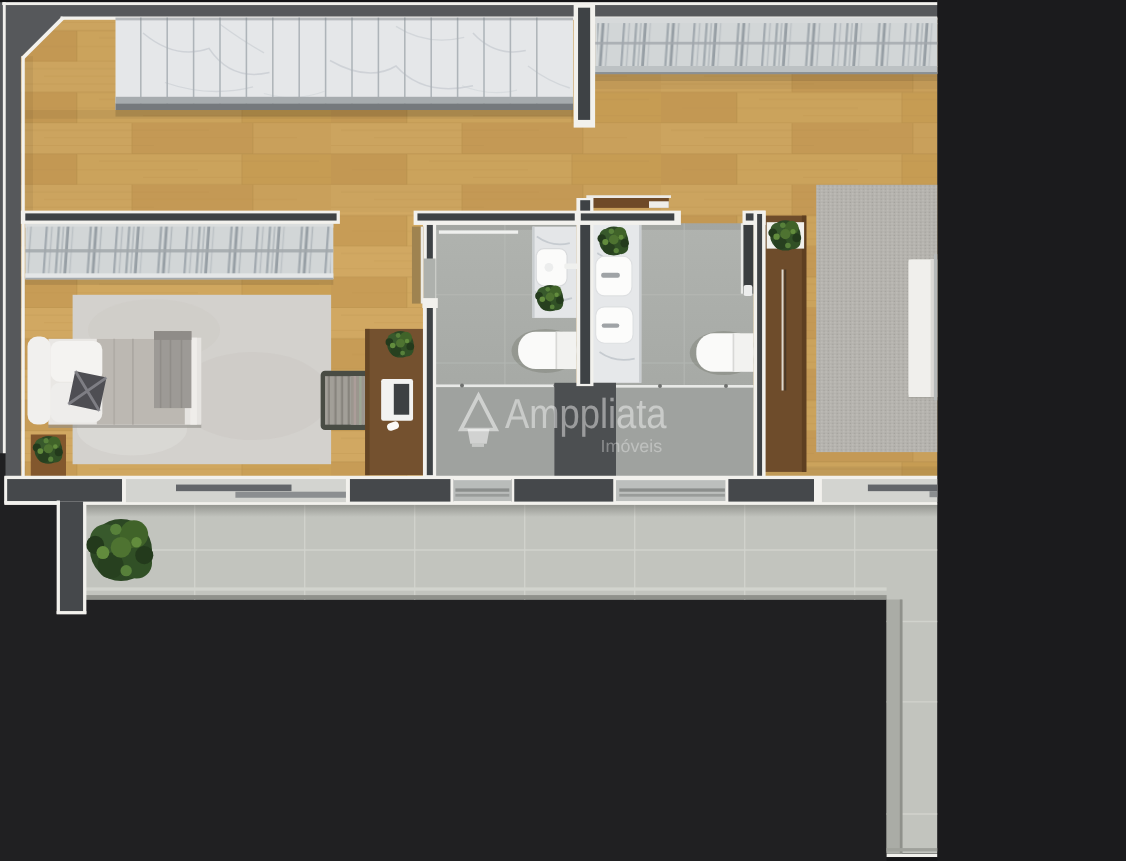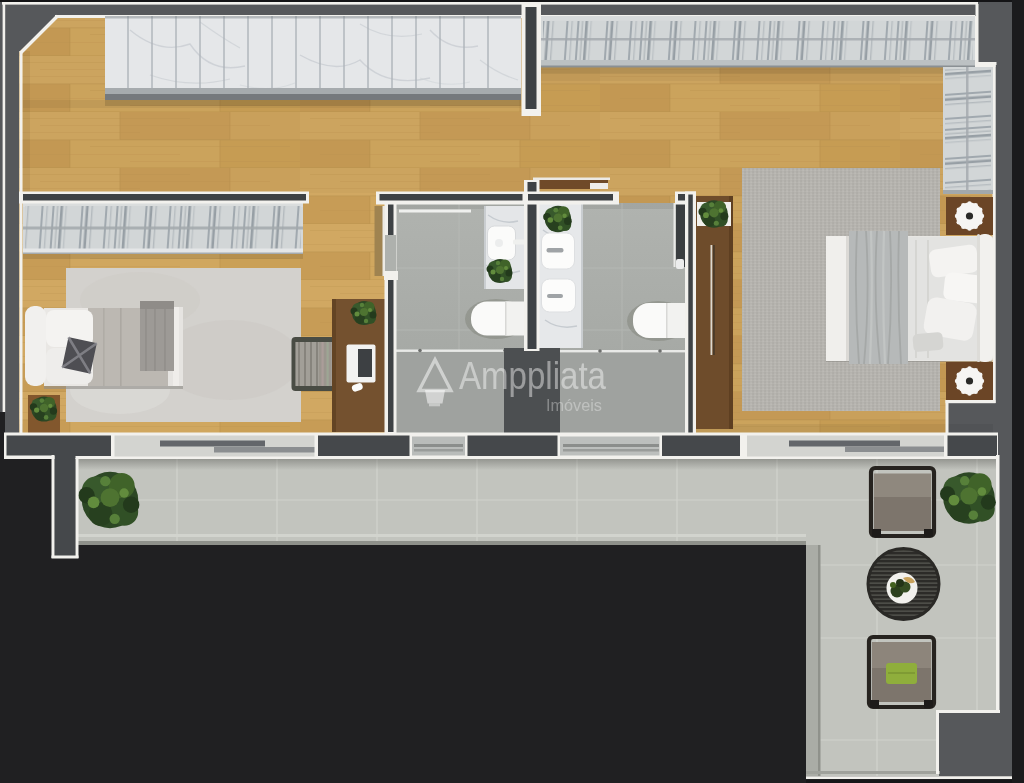--- a/index.html
+++ b/index.html
@@ -1,16 +1,16 @@
 <!DOCTYPE html>
 <html><head>
 <meta charset="utf-8">
 <style>
 html,body{margin:0;padding:0;background:#1b1b1d;}
-#plan{position:relative;width:1012px;height:783px;overflow:hidden;}
+#plan{position:relative;width:852px;height:783px;overflow:hidden;}
 svg{display:block;}
 </style>
 </head>
 <body>
 <div id="plan">
 <svg width="1024" height="783" viewBox="0 0 1024 783" font-family="Liberation Sans, sans-serif">
 <defs>
 <pattern id="wood" width="300" height="56" patternUnits="userSpaceOnUse">
   <rect width="300" height="56" fill="#cba25c"></rect>
   <rect x="0" y="0" width="120" height="28" fill="#d1a862"></rect>

